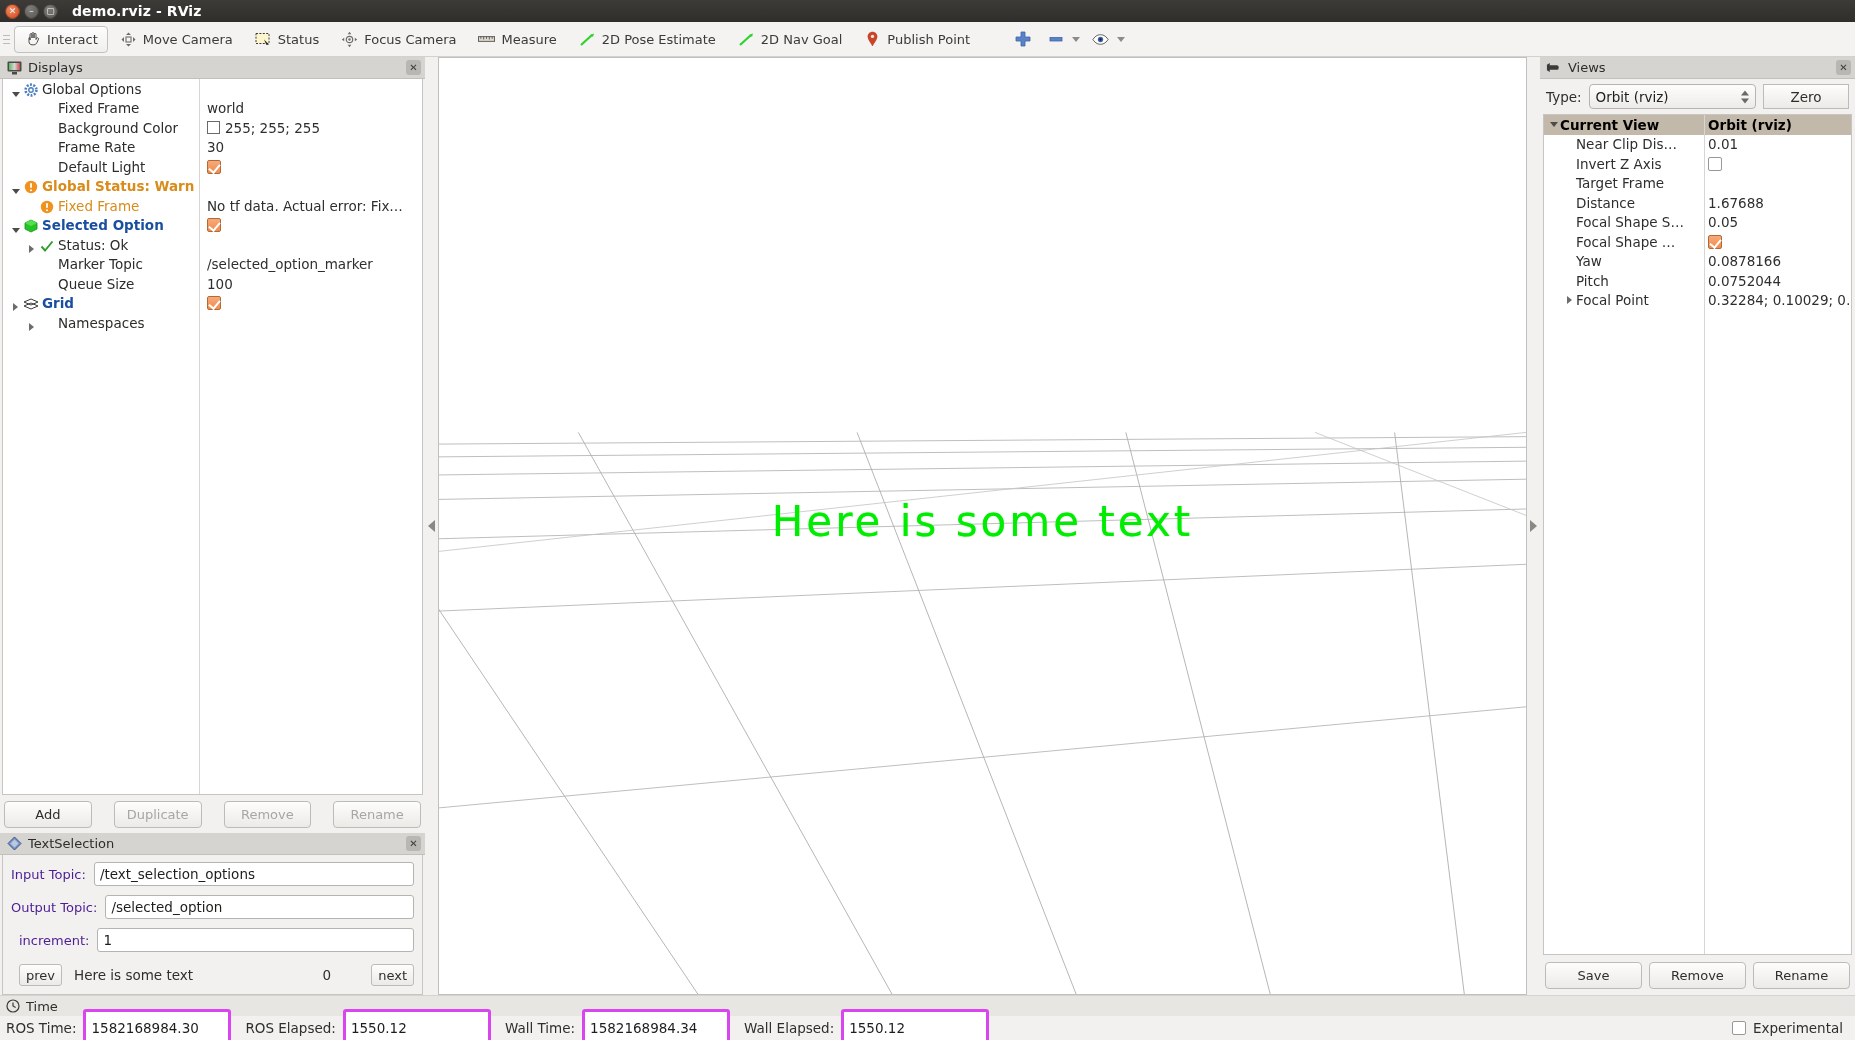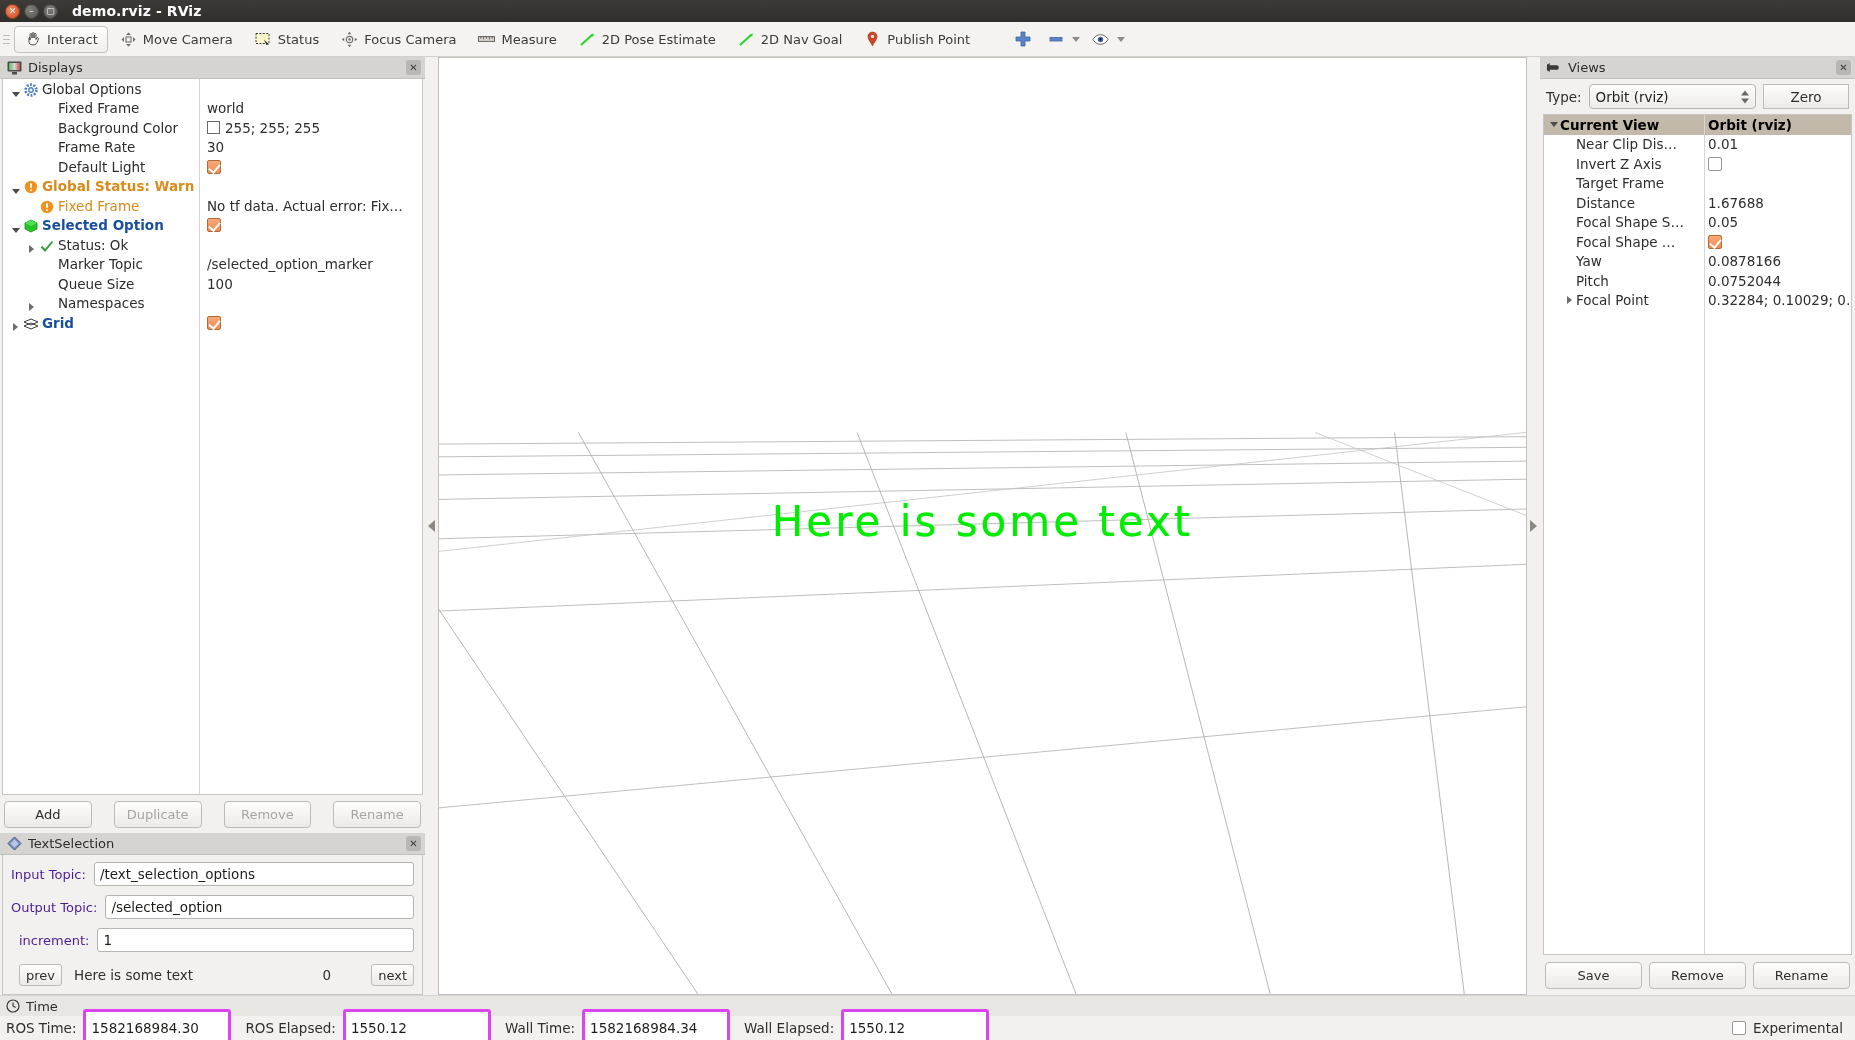--- a/index.html
+++ b/index.html
@@ -600,41 +600,41 @@
               <span class="arrow-sp"></span>
               <span class="ticon"></span>
               <span class="lbl-plain">Queue Size</span>
             </span>
             <span class="tval">
               <span>100</span>
             </span>
           </div>
           <div class="trow">
             <span class="tname">
-              <span class="indent"></span>
-              <span class="arrow-r"></span>
-              <span class="ticon"></span>
-              <span class="lbl-plain">Namespaces</span>
-            </span>
-            <span class="tval"></span>
-          </div>
-          <div class="trow">
-            <span class="tname">
               <span class="arrow-r"></span>
               <span class="ticon">
                 <svg width="16" height="13" viewBox="0 0 16 13">
                   <path d="M8 1 15 4 8 7 1 4z" fill="none" stroke="#3a3a38" stroke-width="1"></path>
                   <path d="M8 5 15 8 8 11 1 8z" fill="none" stroke="#3a3a38" stroke-width="1"></path>
                 </svg>
               </span>
               <span class="lbl-bold-blue">Grid</span>
             </span>
             <span class="tval">
               <span class="cb-on"></span>
             </span>
+          </div>
+          <div class="trow">
+            <span class="tname">
+              <span class="indent"></span>
+              <span class="arrow-r"></span>
+              <span class="ticon"></span>
+              <span class="lbl-plain">Namespaces</span>
+            </span>
+            <span class="tval"></span>
           </div>
         </div>
     </div>
 
     <div class="btnrow" id="displays-buttons">
         <div class="gbtn">Add</div>
         <div class="gbtn disabled">Duplicate</div>
         <div class="gbtn disabled">Remove</div>
         <div class="gbtn disabled">Rename</div>
       </div>

